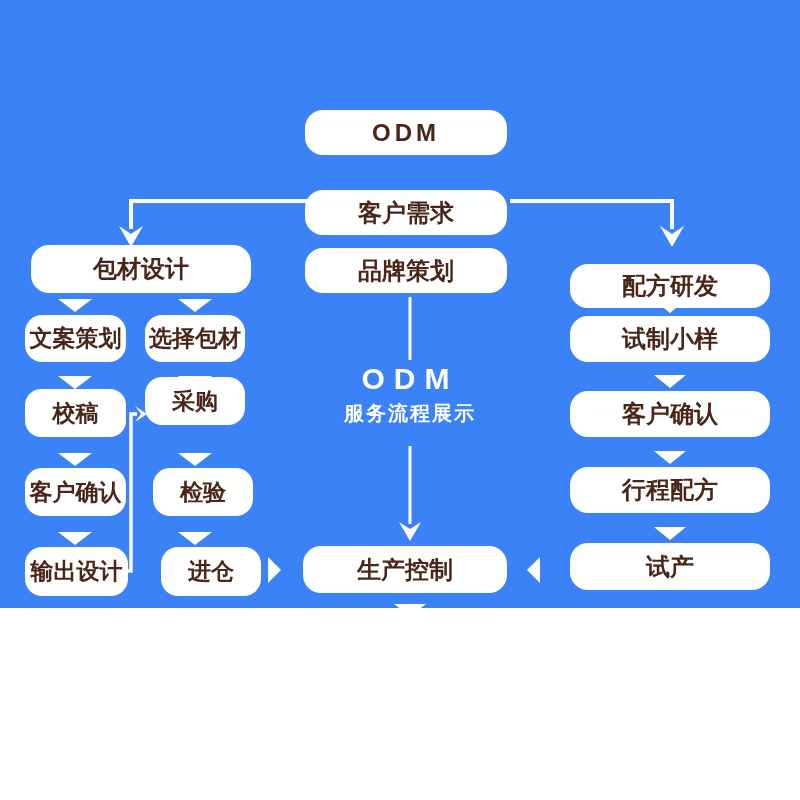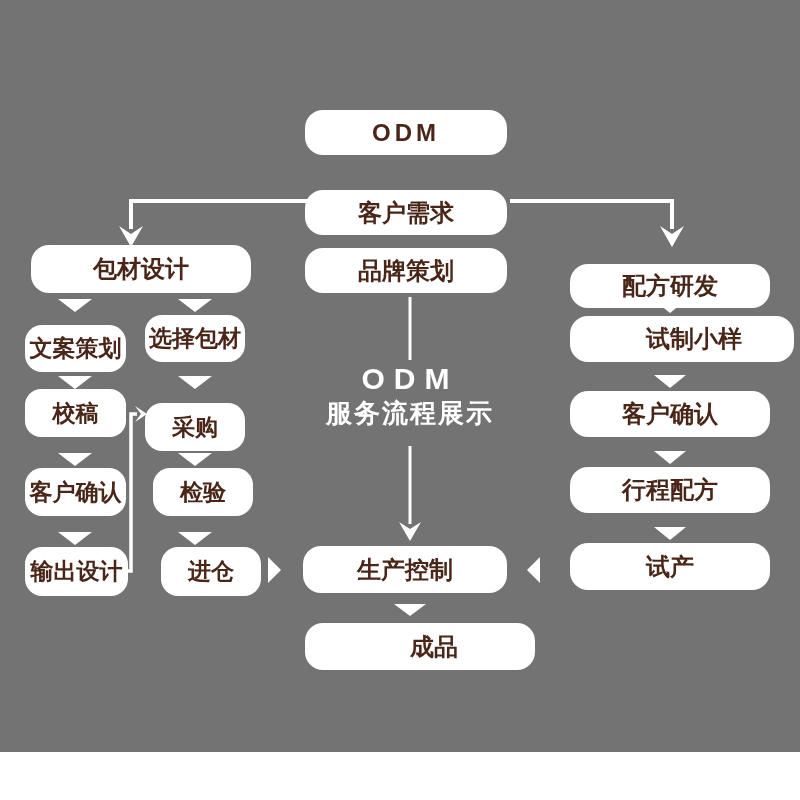--- a/index.html
+++ b/index.html
@@ -1,19 +1,19 @@
 <!DOCTYPE html>
 <html><head>
 <meta charset="utf-8">
 <style>
   html,body{margin:0;padding:0;}
   .canvas{
     position:relative;
-    width:800px;height:752px;
-    background:#737373;
+    width:800px;height:608px;
+    background:#3b82f6;
     overflow:hidden;
     font-family:"Liberation Sans","DejaVu Sans",sans-serif;
     text-decoration:underline;
   }
   .connectors{position:absolute;left:0;top:0;width:800px;height:800px;}
   .node{
     position:absolute;
     background:#ffffff;
     border-radius:18px;
     color:#4a2619;
@@ -28,21 +28,21 @@
   .node.spaced{letter-spacing:4px;}
   .center-title{
     position:absolute;
     left:250px;top:362px;width:320px;
     text-align:center;
     color:#ffffff;
     font-weight:bold;
     line-height:34px;
   }
   .center-title .t1{font-size:30px;letter-spacing:9px;}
-  .center-title .t2{font-size:26px;letter-spacing:2px;}
+  .center-title .t2{font-size:20px;letter-spacing:2px;}
 </style>
 </head>
 <body>
 
 <div class="canvas">
 
   <svg class="connectors" viewBox="0 0 800 800" xmlns="http://www.w3.org/2000/svg">
 
     <path d="M310,201 H131 V229" fill="none" stroke="#ffffff" stroke-width="4"></path>
     <polygon points="119,226 131,234 143,226 131,247" fill="#ffffff"></polygon>
@@ -79,31 +79,31 @@
     <polygon points="540,557 527,570 540,583" fill="#ffffff"></polygon>
   </svg>
 
   <div class="node spaced" style="left:305px;top:110px;width:202px;height:45px;">ODM</div>
   <div class="node" style="left:305px;top:190px;width:202px;height:45px;">客户需求</div>
   <div class="node" style="left:305px;top:248px;width:202px;height:45px;">品牌策划</div>
   <div class="node" style="left:303px;top:546px;width:204px;height:47px;">生产控制</div>
   <div class="node" style="left:305px;top:623px;width:202px;height:47px;padding-left:28px;">成品</div>
 
   <div class="node" style="left:31px;top:245px;width:220px;height:48px;">包材设计</div>
-  <div class="node small" style="left:25px;top:325px;width:101px;height:47px;">文案策划</div>
+  <div class="node small" style="left:25px;top:315px;width:101px;height:47px;">文案策划</div>
   <div class="node small" style="left:25px;top:389px;width:101px;height:48px;border-radius:16px;">校稿</div>
   <div class="node small" style="left:25px;top:468px;width:101px;height:48px;">客户确认</div>
   <div class="node small" style="left:25px;top:547px;width:103px;height:49px;">输出设计</div>
   <div class="node small" style="left:145px;top:315px;width:100px;height:47px;">选择包材</div>
-  <div class="node small" style="left:145px;top:403px;width:100px;height:48px;border-radius:17px;">采购</div>
+  <div class="node small" style="left:145px;top:377px;width:100px;height:48px;border-radius:17px;">采购</div>
   <div class="node small" style="left:145px;top:468px;width:100px;height:48px;margin-left:8px;">检验</div>
   <div class="node small" style="left:145px;top:547px;width:100px;height:49px;margin-left:16px;">进仓</div>
 
   <div class="node" style="left:570px;top:264px;width:200px;height:44px;">配方研发</div>
-  <div class="node" style="left:570px;top:316px;width:200px;height:46px;padding-left:24px;">试制小样</div>
+  <div class="node" style="left:570px;top:316px;width:200px;height:46px;">试制小样</div>
   <div class="node" style="left:570px;top:391px;width:200px;height:46px;">客户确认</div>
   <div class="node" style="left:570px;top:467px;width:200px;height:46px;">行程配方</div>
   <div class="node" style="left:570px;top:543px;width:200px;height:47px;">试产</div>
 
   <div class="center-title">
     <div class="t1">ODM</div>
     <div class="t2">服务流程展示</div>
   </div>
 
 </div>

